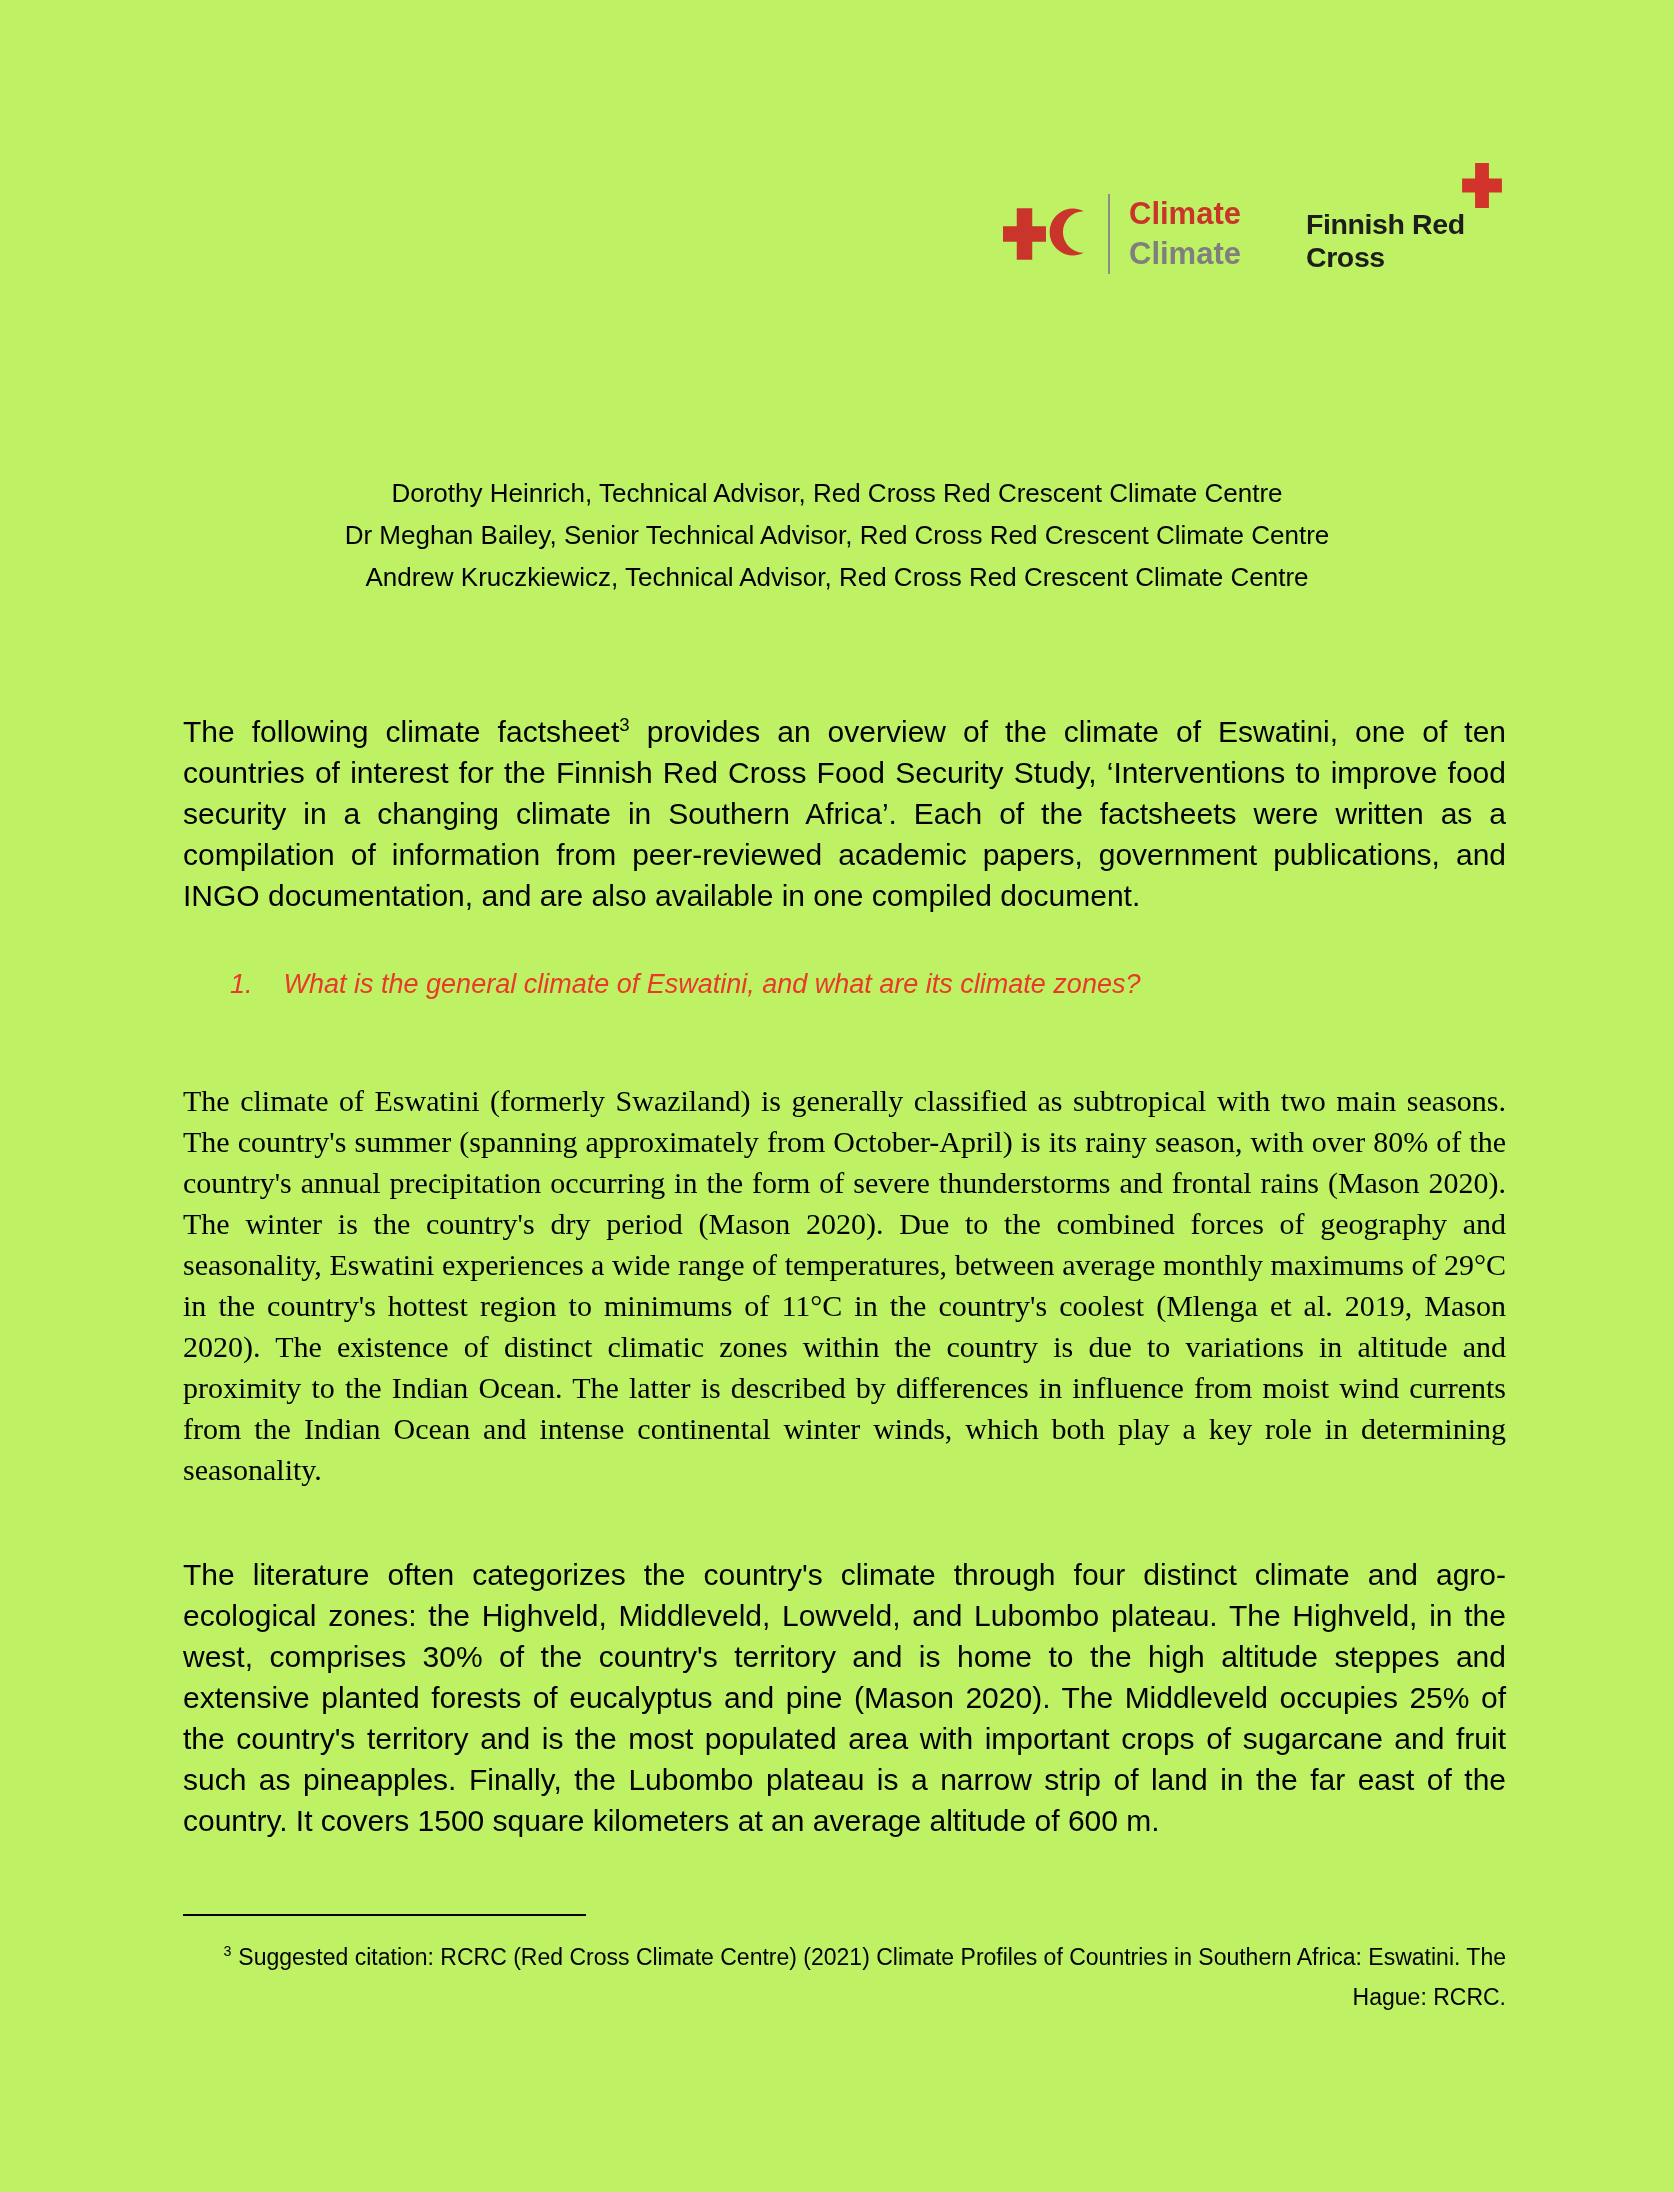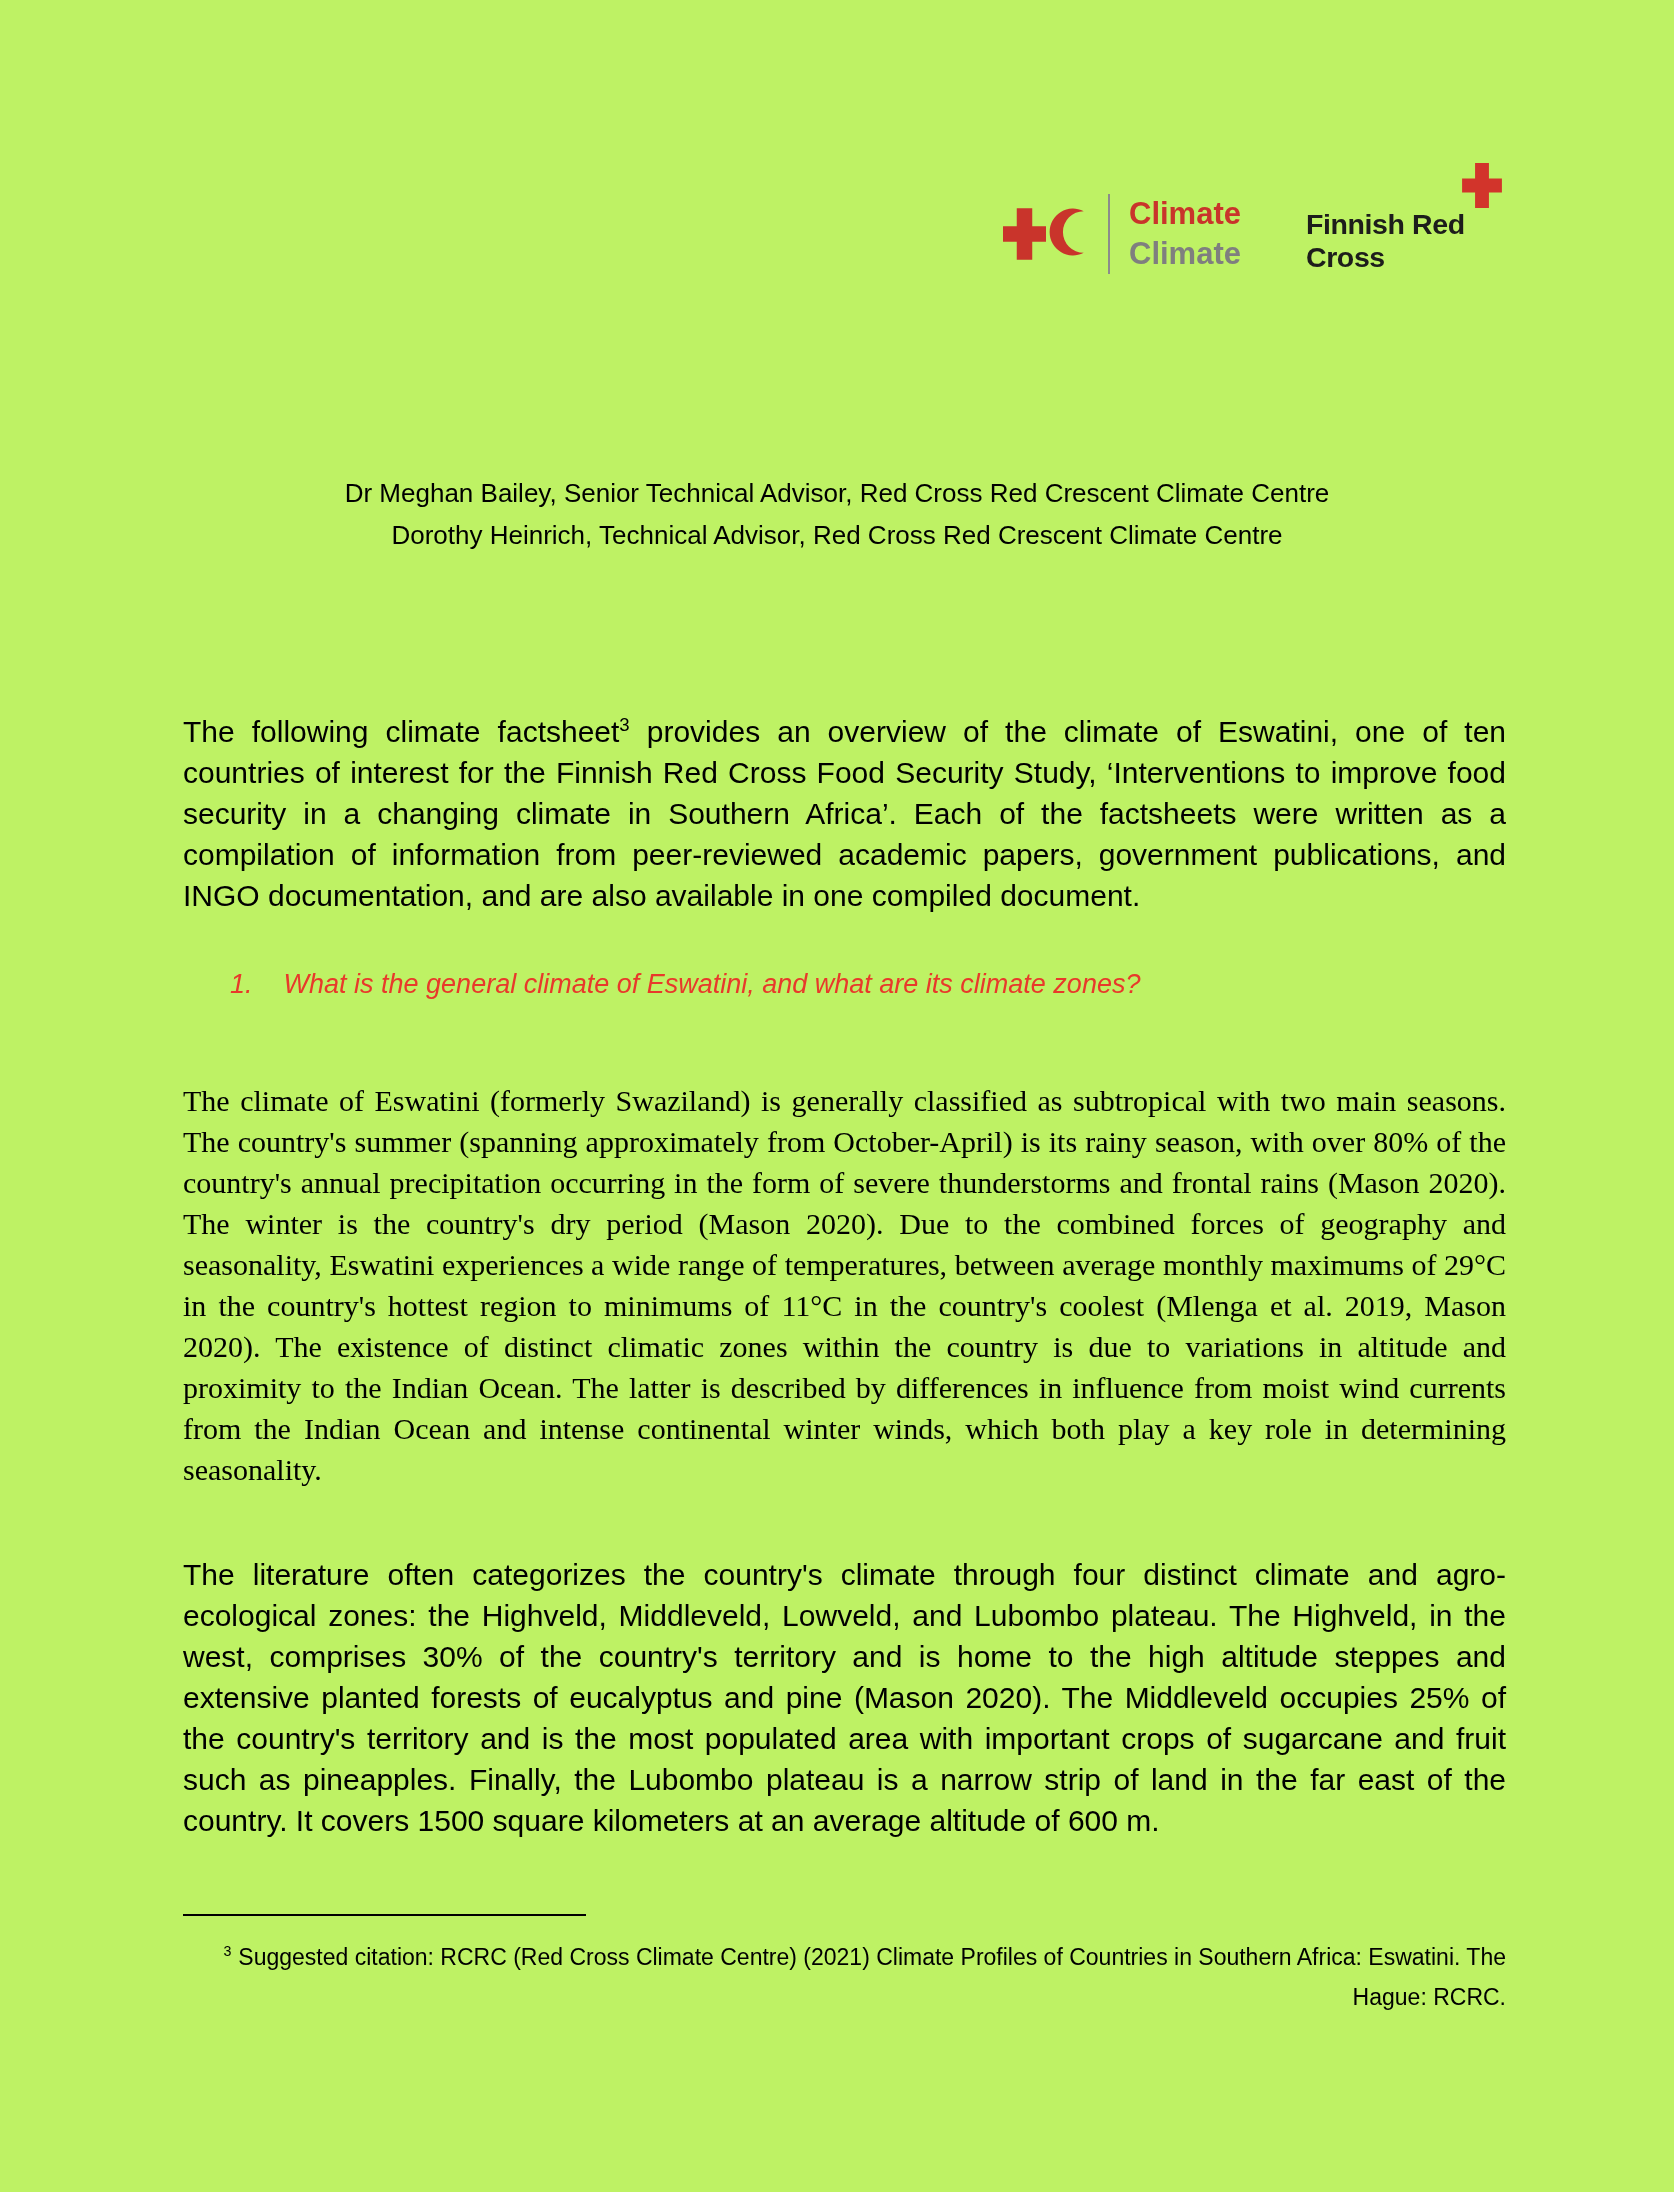--- a/index.html
+++ b/index.html
@@ -79,22 +79,23 @@
       <div style="color: rgb(127, 127, 127);">Climate</div>
     </div>
     <div class="frc-label" style="color: rgb(29, 29, 27);">Finnish Red Cross</div>
     <svg class="frc-cross" width="40" height="45" viewBox="0 0 46 52" aria-hidden="true">
       <path d="M15 0 h16 v18 h15 v16 h-15 v18 h-16 v-18 H0 v-16 h15 Z" fill="#D2342B"></path>
     </svg>
   </div>
 
 
   <div class="authors">
+    <div>Dorothy Heinrich, Technical Advisor, Red Cross Red Crescent Climate Centre</div>
     <div>Dr Meghan Bailey, Senior Technical Advisor, Red Cross Red Crescent Climate Centre</div>
-    <div>Dorothy Heinrich, Technical Advisor, Red Cross Red Crescent Climate Centre</div>
+    <div>Andrew Kruczkiewicz, Technical Advisor, Red Cross Red Crescent Climate Centre</div>
   </div>
 
   <p class="body-para para-intro">
     <span>The following climate factsheet</span><sup class="fn-ref">3</sup><span> provides an overview of the climate of Eswatini, one of ten countries of interest for the Finnish Red Cross Food Security Study, ‘Interventions to improve food security in a changing climate in Southern Africa’. Each of the factsheets were written as a compilation of information from peer-reviewed academic papers, government publications, and INGO documentation, and are also available in one compiled document.</span>
   </p>
 
   <div class="section-heading" style="color: rgb(232, 57, 43);">
     <span>1.</span>
     <span>What is the general climate of Eswatini, and what are its climate zones?</span>
   </div>

